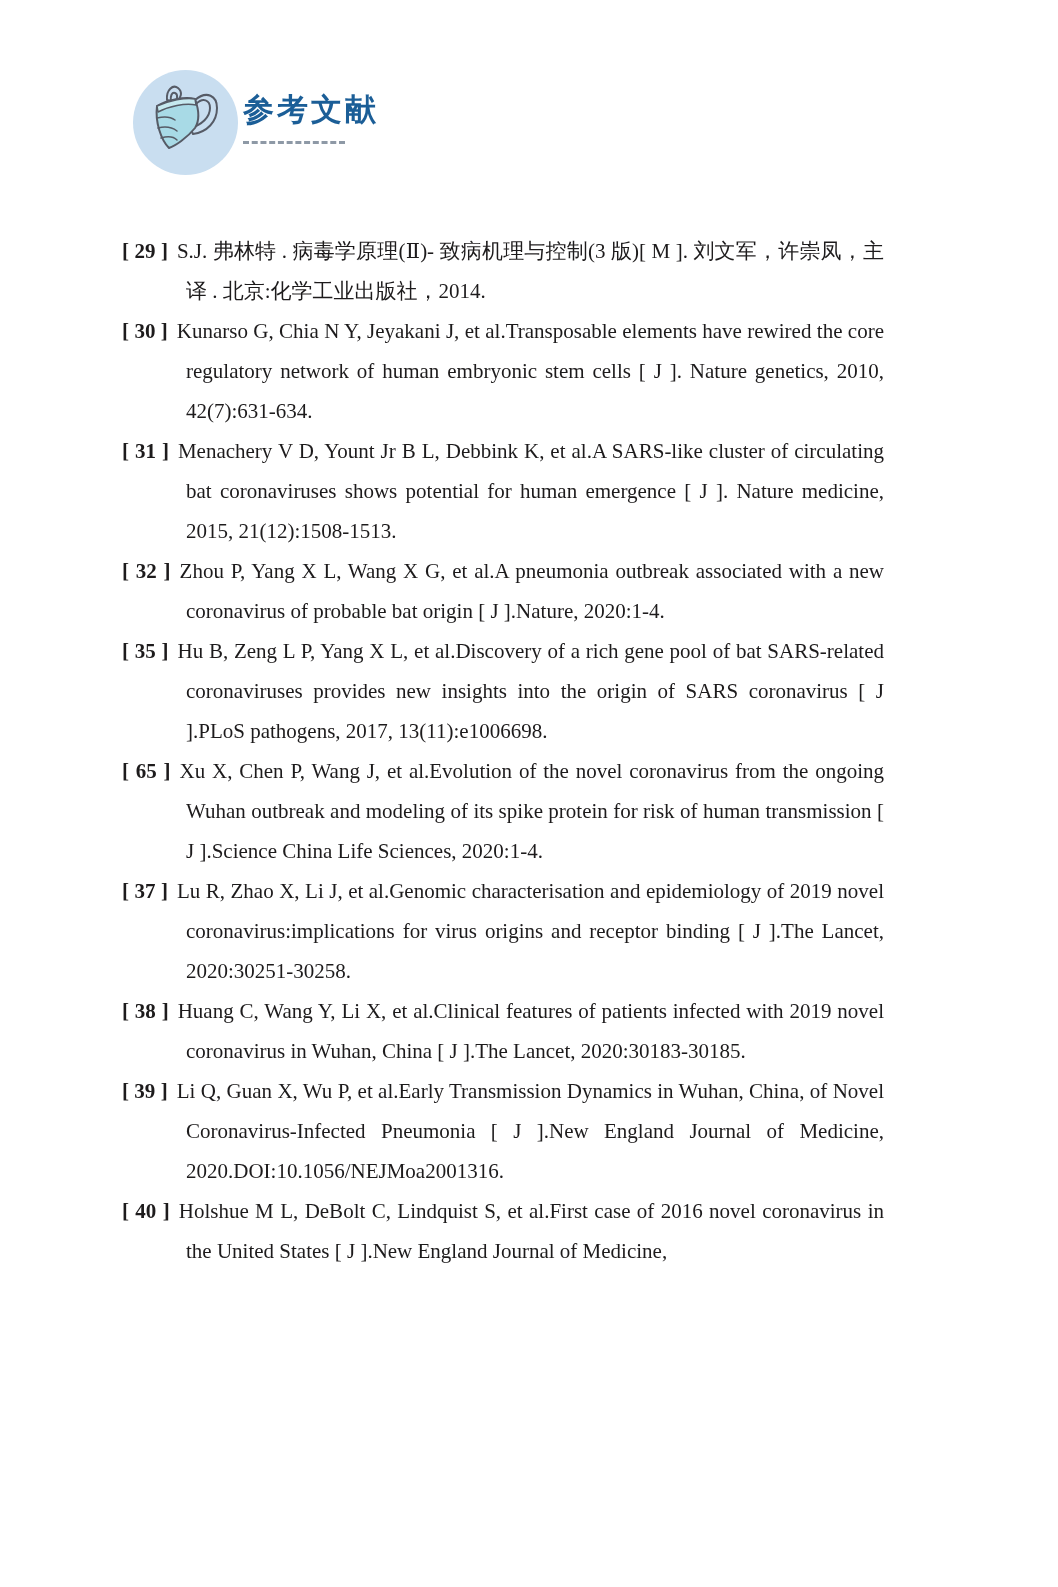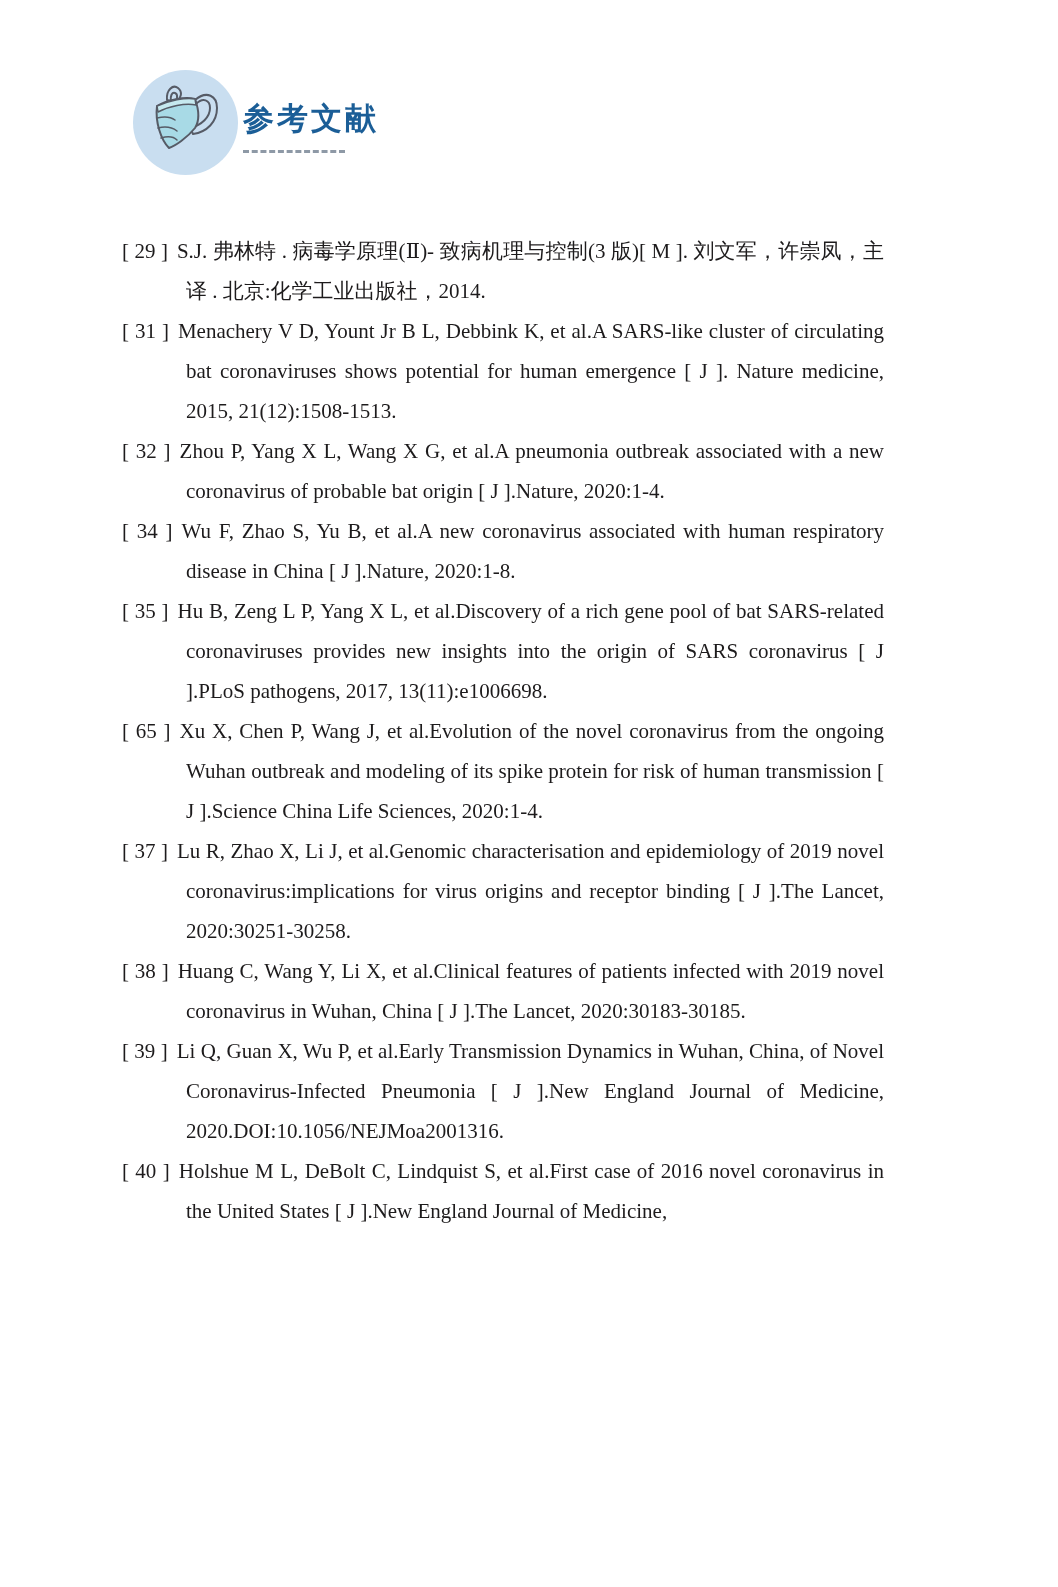--- a/index.html
+++ b/index.html
@@ -10,21 +10,21 @@
     height: 1587px;
     background: #ffffff;
     overflow: hidden;
     font-family: "Liberation Serif", "DejaVu Serif", serif;
     color: #1d1b1c;
   }
 
   
   .header { position: absolute; left: 0; top: 0; width: 100%; height: 220px; }
   .icon-wrap { position: absolute; left: 133px; top: 70px; width: 105px; height: 105px; }
-  .title-block { position: absolute; left: 243px; top: 103px; text-align: right; }
+  .title-block { position: absolute; left: 243px; top: 94px; text-align: right; }
   .page-title {
     font-family: "Liberation Sans", "DejaVu Sans", sans-serif;
     font-weight: bold;
     font-size: 31px;
     letter-spacing: 3px;
     color: #1b5e97;
     line-height: 1;
   }
   .title-dashes {
     margin-top: 16px;
@@ -41,21 +41,21 @@
   }
   .ref {
     margin: 0;
     font-size: 21px;
     line-height: 40px;
     text-align: justify;
     padding-left: 64px;
     text-indent: -64px;
     color: #1d1b1c;
   }
-  .ref-label { white-space: nowrap; margin-right: 9px; }
+  .ref-label { white-space: nowrap; margin-right: 9px; font-weight: bold; }
 
   
   .footer { position: absolute; left: 0; bottom: 0; width: 100%; height: 140px; }
 </style>
 </head>
 <body>
 
 <div class="page">
 
   <div class="header">
@@ -77,23 +77,23 @@
       </svg>
     </div>
     <div class="title-block">
       <div class="page-title">参考文献</div>
       <div class="title-dashes"></div>
     </div>
   </div>
 
   <div class="refs">
     <p class="ref"><span class="ref-label">[ 29 ]</span><span>S.J. 弗林特 . 病毒学原理(Ⅱ)- 致病机理与控制(3 版)[ M ]. 刘文军，许崇凤，主译 . 北京:化学工业出版社，2014.</span></p>
+    <p class="ref"><span class="ref-label">[ 30 ]</span><span>Kunarso G, Chia N Y, Jeyakani J, et al.Transposable elements have rewired the core regulatory network of human embryonic stem cells [ J ]. Nature genetics, 2010, 42(7):631-634.</span></p>
     <p class="ref"><span class="ref-label">[ 31 ]</span><span>Menachery V D, Yount Jr B L, Debbink K, et al.A SARS-like cluster of circulating bat coronaviruses shows potential for human emergence [ J ]. Nature medicine, 2015, 21(12):1508-1513.</span></p>
     <p class="ref"><span class="ref-label">[ 32 ]</span><span>Zhou P, Yang X L, Wang X G, et al.A pneumonia outbreak associated with a new coronavirus of probable bat origin [ J ].Nature, 2020:1-4.</span></p>
-    <p class="ref"><span class="ref-label">[ 34 ]</span><span>Wu F, Zhao S, Yu B, et al.A new coronavirus associated with human respiratory disease in China [ J ].Nature, 2020:1-8.</span></p>
     <p class="ref"><span class="ref-label">[ 35 ]</span><span>Hu B, Zeng L P, Yang X L, et al.Discovery of a rich gene pool of bat SARS-related coronaviruses provides new insights into the origin of SARS coronavirus [ J ].PLoS pathogens, 2017, 13(11):e1006698.</span></p>
     <p class="ref"><span class="ref-label">[ 65 ]</span><span>Xu X, Chen P, Wang J, et al.Evolution of the novel coronavirus from the ongoing Wuhan outbreak and modeling of its spike protein for risk of human transmission [ J ].Science China Life Sciences, 2020:1-4.</span></p>
     <p class="ref"><span class="ref-label">[ 37 ]</span><span>Lu R, Zhao X, Li J, et al.Genomic characterisation and epidemiology of 2019 novel coronavirus:implications for virus origins and receptor binding [ J ].The Lancet, 2020:30251-30258.</span></p>
     <p class="ref"><span class="ref-label">[ 38 ]</span><span>Huang C, Wang Y, Li X, et al.Clinical features of patients infected with 2019 novel coronavirus in Wuhan, China [ J ].The Lancet, 2020:30183-30185.</span></p>
     <p class="ref"><span class="ref-label">[ 39 ]</span><span>Li Q, Guan X, Wu P, et al.Early Transmission Dynamics in Wuhan, China, of Novel Coronavirus-Infected Pneumonia [ J ].New England Journal of Medicine, 2020.DOI:10.1056/NEJMoa2001316.</span></p>
     <p class="ref"><span class="ref-label">[ 40 ]</span><span>Holshue M L, DeBolt C, Lindquist S, et al.First case of 2016 novel coronavirus in the United States [ J ].New England Journal of Medicine,</span></p>
   </div>
 
   <div class="footer">
     

